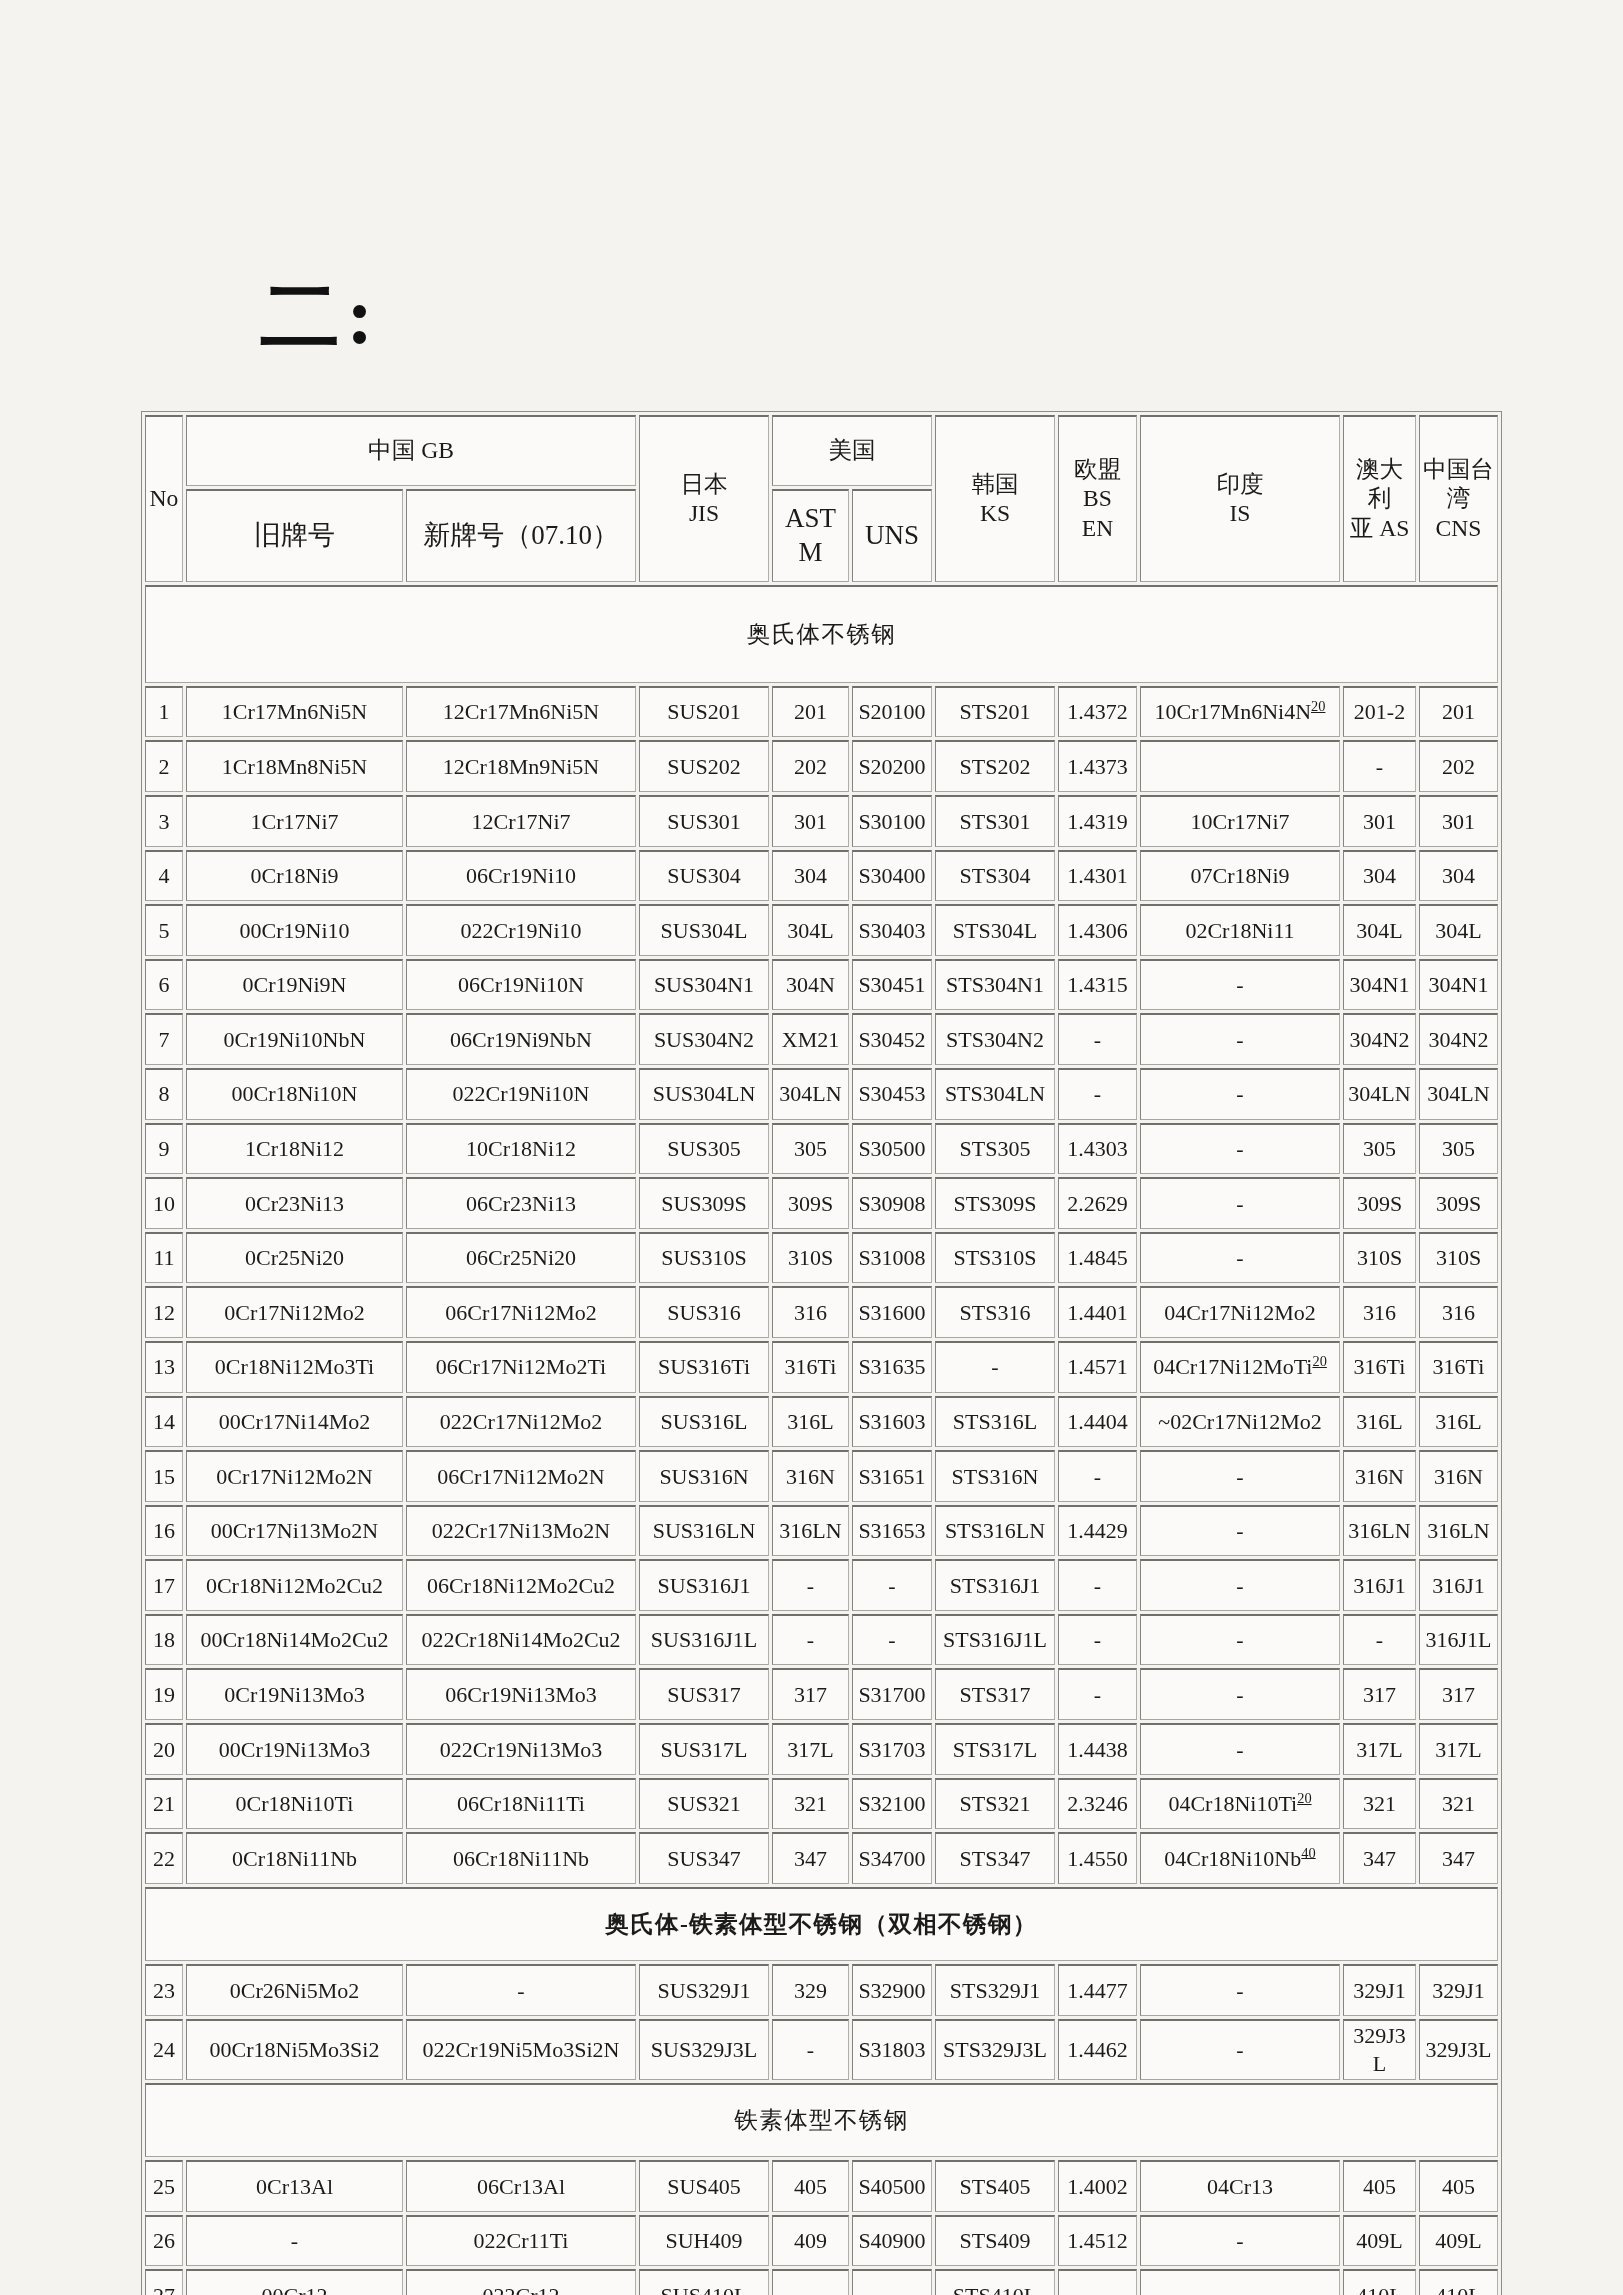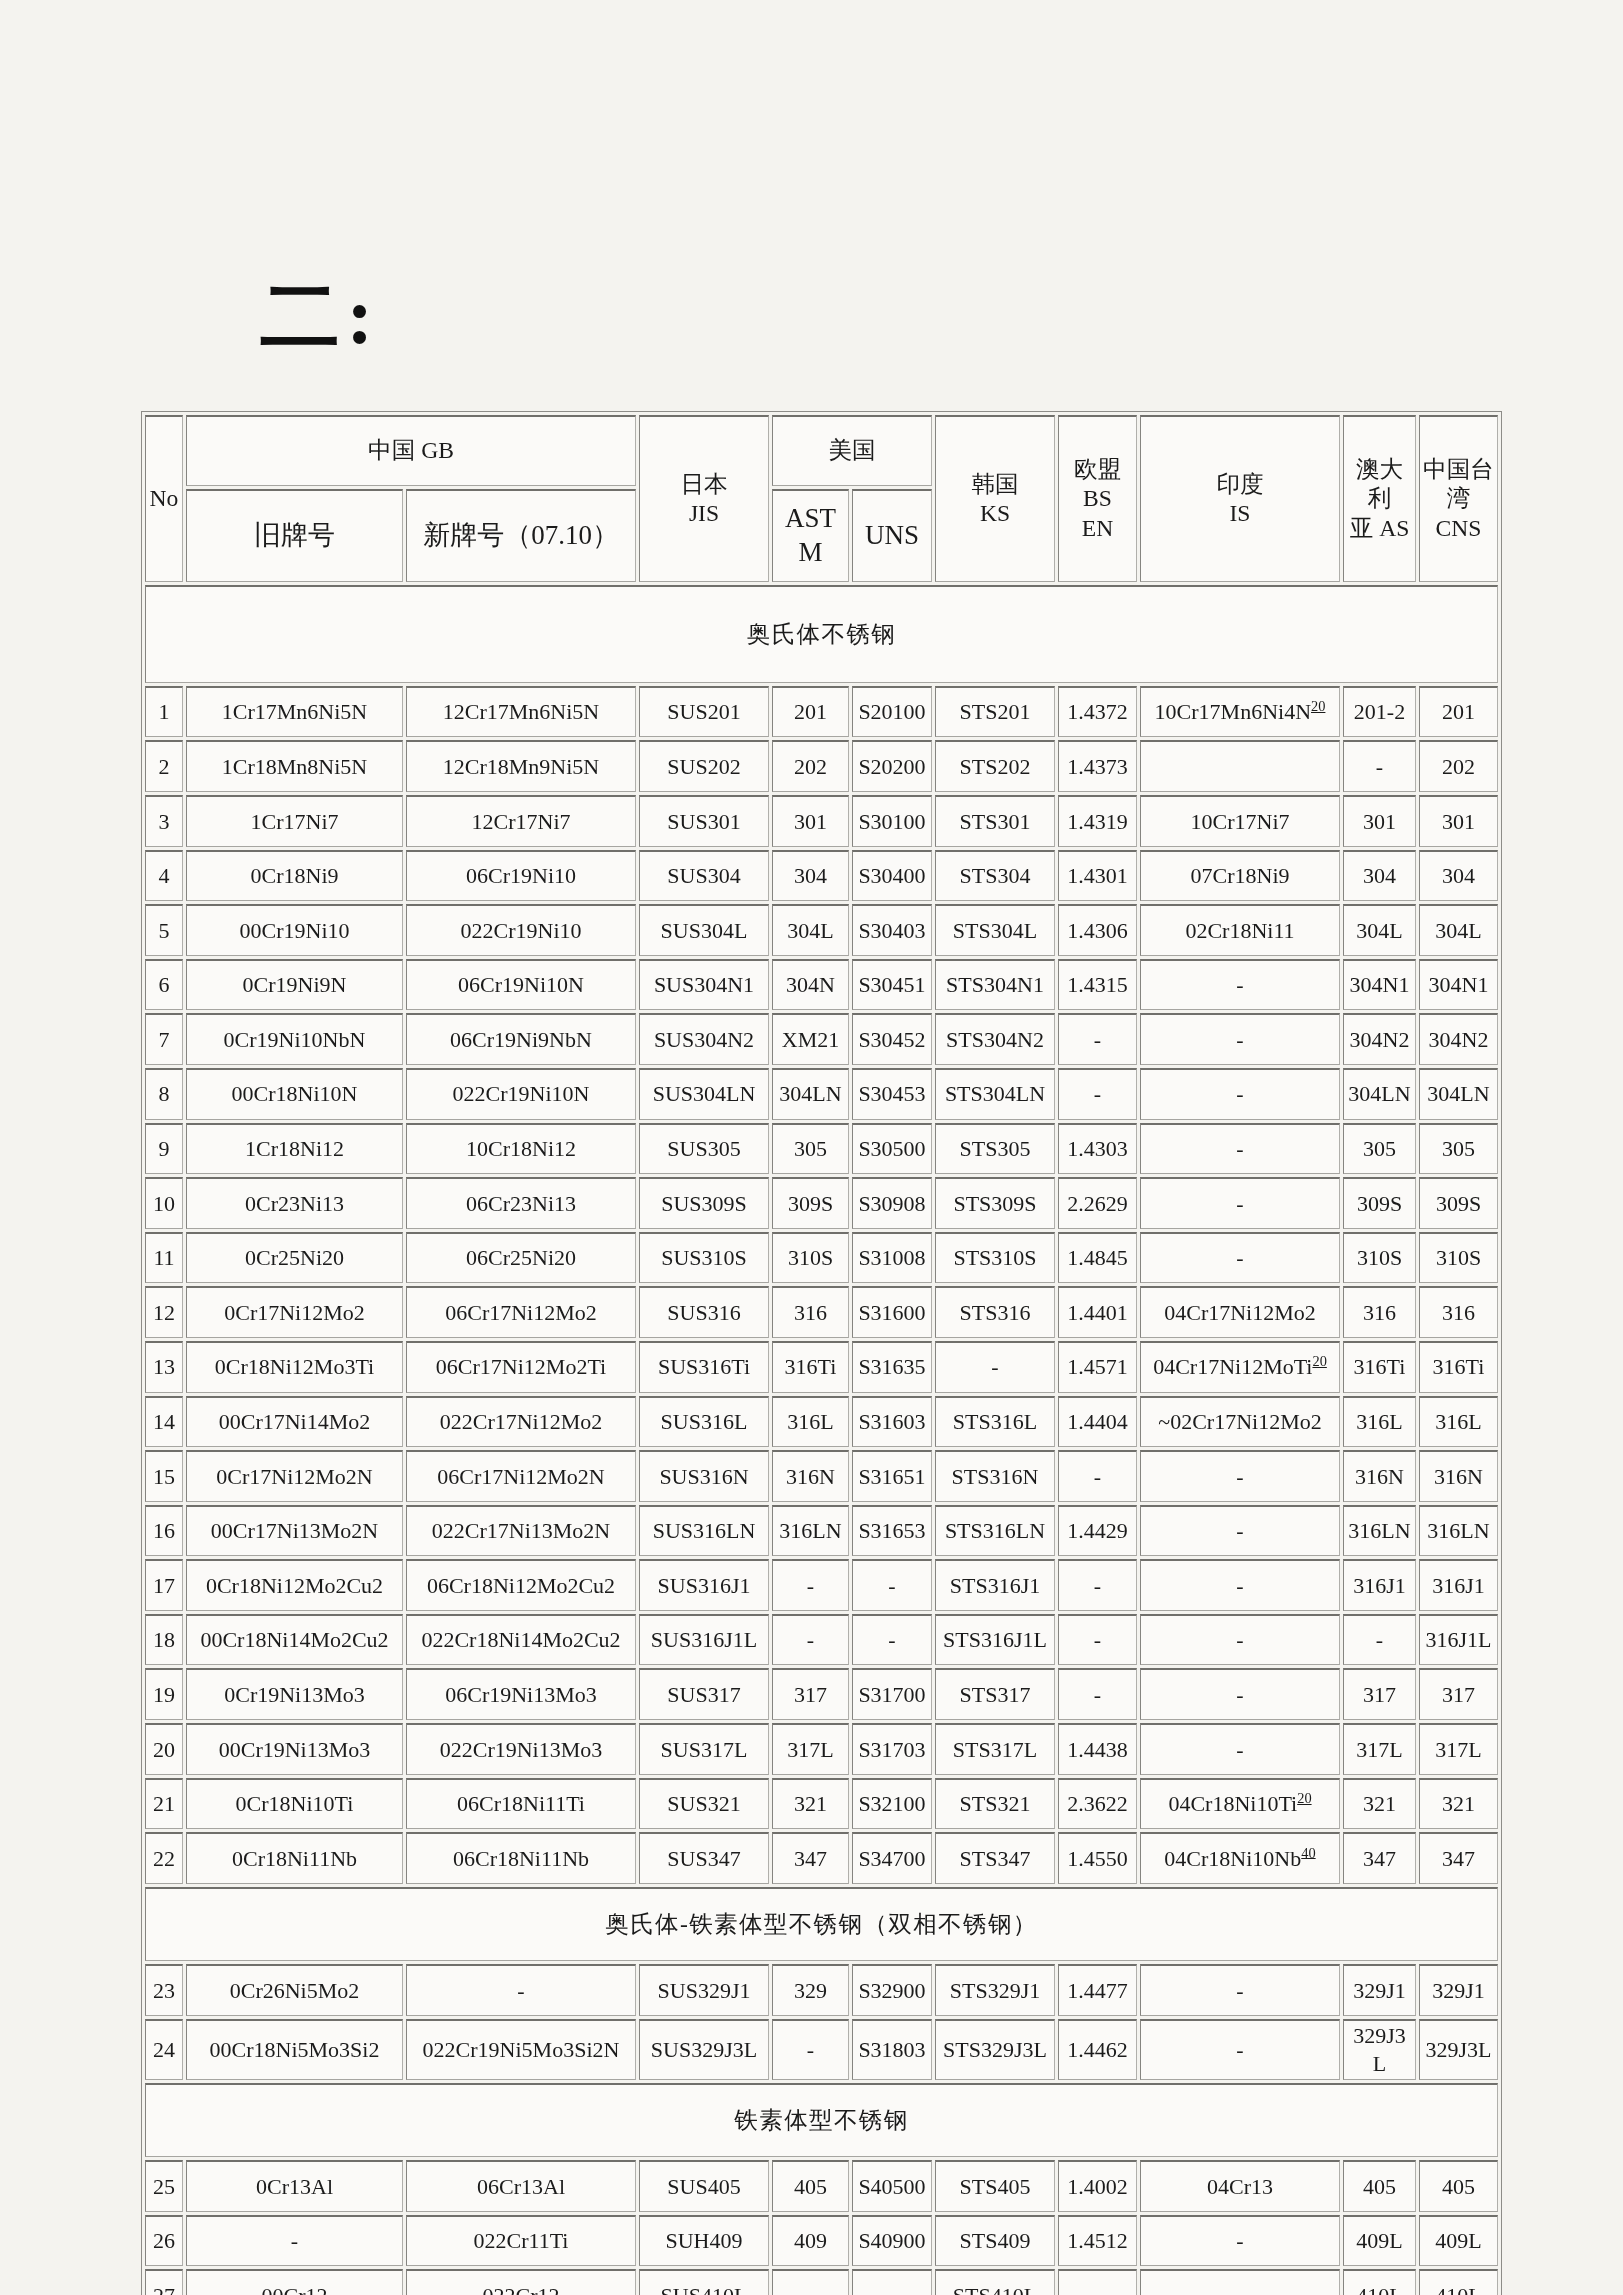--- a/index.html
+++ b/index.html
@@ -50,21 +50,21 @@
     font-size: 22px;
     line-height: 1.25;
     padding: 1.3px 2.6px;
     overflow: hidden;
     word-break: break-all;
   }
   tr.header-row-1 td { height: 65px; font-size: 23.6px; white-space: pre-line; }
   tr.header-row-2 td { height: 88px; font-size: 27px; white-space: pre-line; }
   tr.section-row td { font-size: 23.6px; letter-spacing: 1.3px; }
   tr.section-0 td { height: 92px; }
-  tr.section-1 td { height: 69px; }
+  tr.section-1 td { height: 69px; font-weight: bold; }
   tr.section-2 td { height: 69px; }
   tr.data-row td { height: 46px; }
   sup.fn {
     font-size: 14.4px;
     text-decoration: underline;
     line-height: 0;
   }
 </style>
 </head>
 <body>
@@ -376,21 +376,21 @@
           <td>317L</td>
         </tr>
         <tr class="data-row">
           <td>21</td>
           <td>0Cr18Ni10Ti</td>
           <td>06Cr18Ni11Ti</td>
           <td>SUS321</td>
           <td>321</td>
           <td>S32100</td>
           <td>STS321</td>
-          <td>2.3622</td>
+          <td>2.3246</td>
           <td><span>04Cr18Ni10Ti</span><sup class="fn">20</sup></td>
           <td>321</td>
           <td>321</td>
         </tr>
         <tr class="data-row">
           <td>22</td>
           <td>0Cr18Ni11Nb</td>
           <td>06Cr18Ni11Nb</td>
           <td>SUS347</td>
           <td>347</td>

